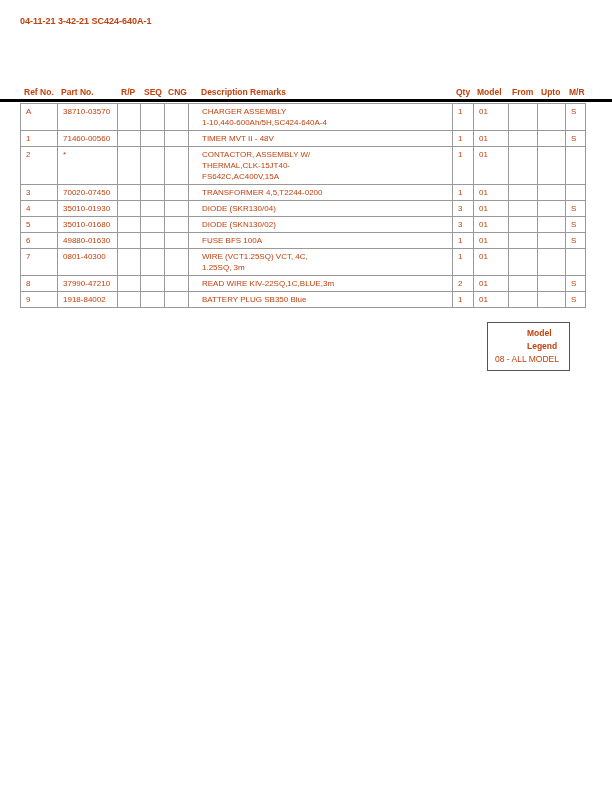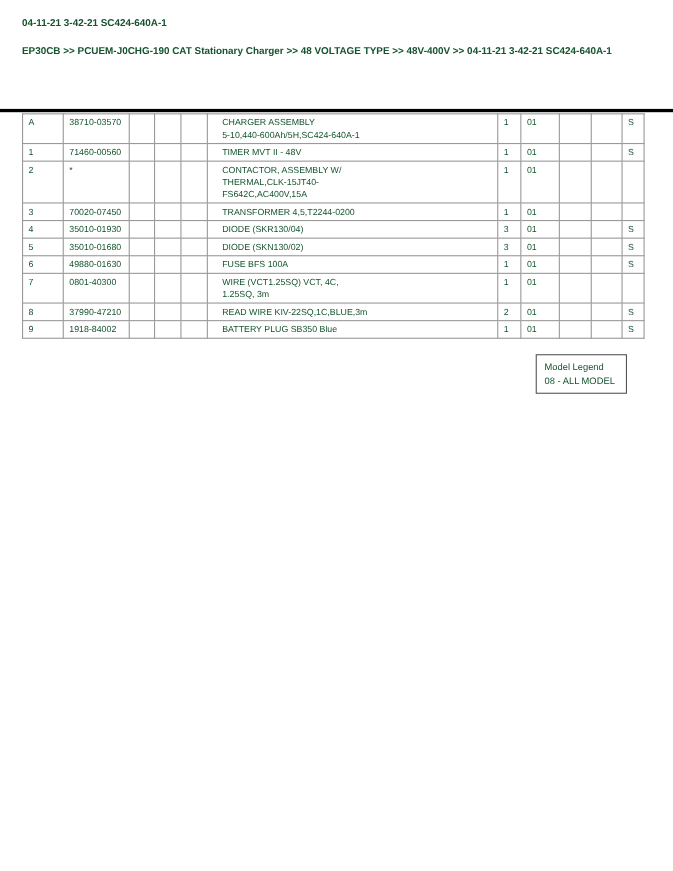--- a/index.html
+++ b/index.html
@@ -6,21 +6,21 @@
     margin: 0;
     padding: 0;
     background: #ffffff;
   }
   .page {
     position: relative;
     width: 612px;
     height: 792px;
     background: #ffffff;
     font-family: "Liberation Sans", sans-serif;
-    color: #14532d;
+    color: #c2410c;
     overflow: hidden;
   }
   .doc-code {
     position: absolute;
     left: 20px;
     top: 16px;
     font-size: 9px;
     font-weight: bold;
     white-space: nowrap;
   }
@@ -92,32 +92,45 @@
     left: 487px;
     top: 322px;
     width: 83px;
     box-sizing: border-box;
     border: 1px solid #555555;
     padding: 4px 6px 4px 7px;
     font-size: 8.5px;
     line-height: 13px;
   }
   .model-legend .lg-title {
-    font-weight: normal;
+    font-weight: bold;
+    margin-left: 32px;
   }
 </style>
 </head>
 <body>
 
 <div class="page">
 
   <div class="doc-code">04-11-21 3-42-21 SC424-640A-1</div>
 
-  <div class="breadcrumb">EP30CB &gt;&gt; PCUEM-J0CHG-190 CAT Stationary Charger &gt;&gt; 48 VOLTAGE TYPE &gt;&gt; 48V-400V &gt;&gt; 04-11-21 3-42-21 SC424-640A-1</div>
-
+
+  <div class="col-headers">
+    <div class="h h-ref">Ref No.</div>
+    <div class="h h-part">Part No.</div>
+    <div class="h h-rp">R/P</div>
+    <div class="h h-seq">SEQ</div>
+    <div class="h h-cng">CNG</div>
+    <div class="h h-desc">Description Remarks</div>
+    <div class="h h-qty">Qty</div>
+    <div class="h h-model">Model</div>
+    <div class="h h-from">From</div>
+    <div class="h h-upto">Upto</div>
+    <div class="h h-mr">M/R</div>
+  </div>
 
   <div class="header-rule"></div>
 
   <table class="parts">
     <colgroup>
       <col style="width:37px">
         <col style="width:60px">
         <col style="width:23px">
       <col style="width:24px">
         <col style="width:24px">
@@ -129,21 +142,21 @@
         <col style="width:20px">
     </colgroup>
     <tbody id="parts-tbody">
     <tr>
       <td class="c-ref">A</td>
       <td class="c-part">38710-03570</td>
       <td class="c-rp"></td>
       <td class="c-seq"></td>
       <td class="c-cng"></td>
       <td class="c-desc">CHARGER ASSEMBLY
-5-10,440-600Ah/5H,SC424-640A-1</td>
+1-10,440-600Ah/5H,SC424-640A-4</td>
       <td class="c-qty">1</td>
       <td class="c-model">01</td>
       <td class="c-from"></td>
       <td class="c-upto"></td>
       <td class="c-mr">S</td>
     </tr>
 
     <tr>
       <td class="c-ref">1</td>
       <td class="c-part">71460-00560</td>

